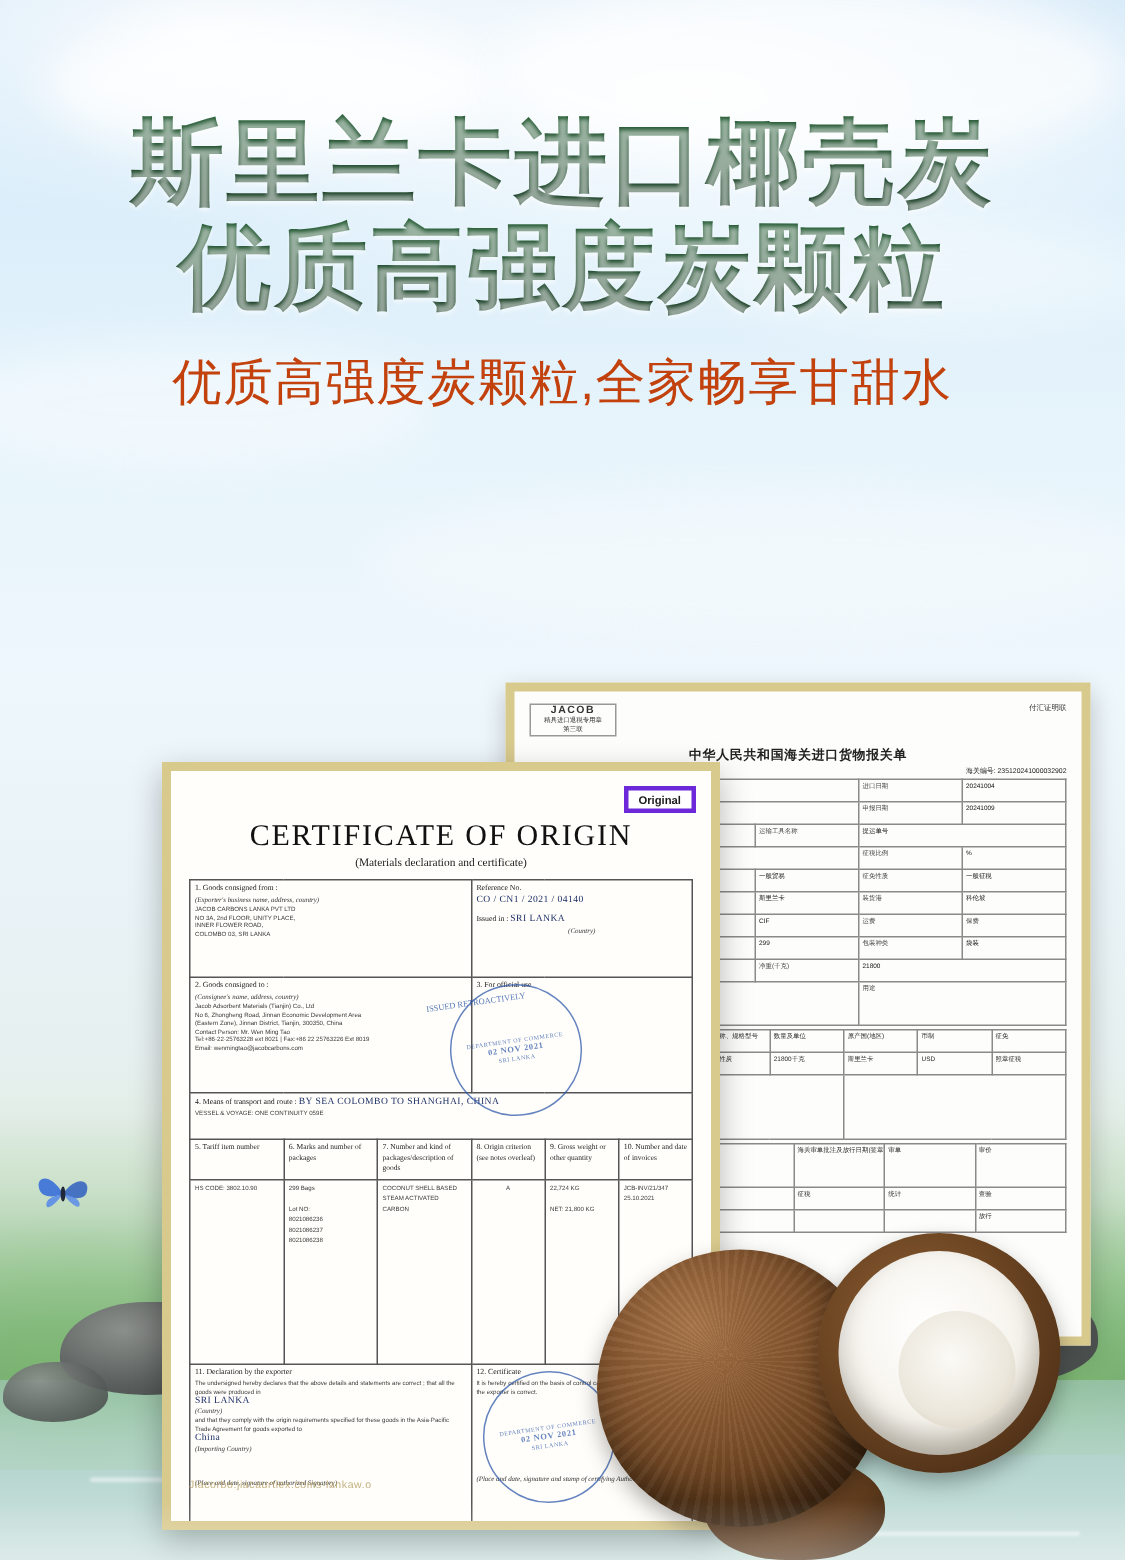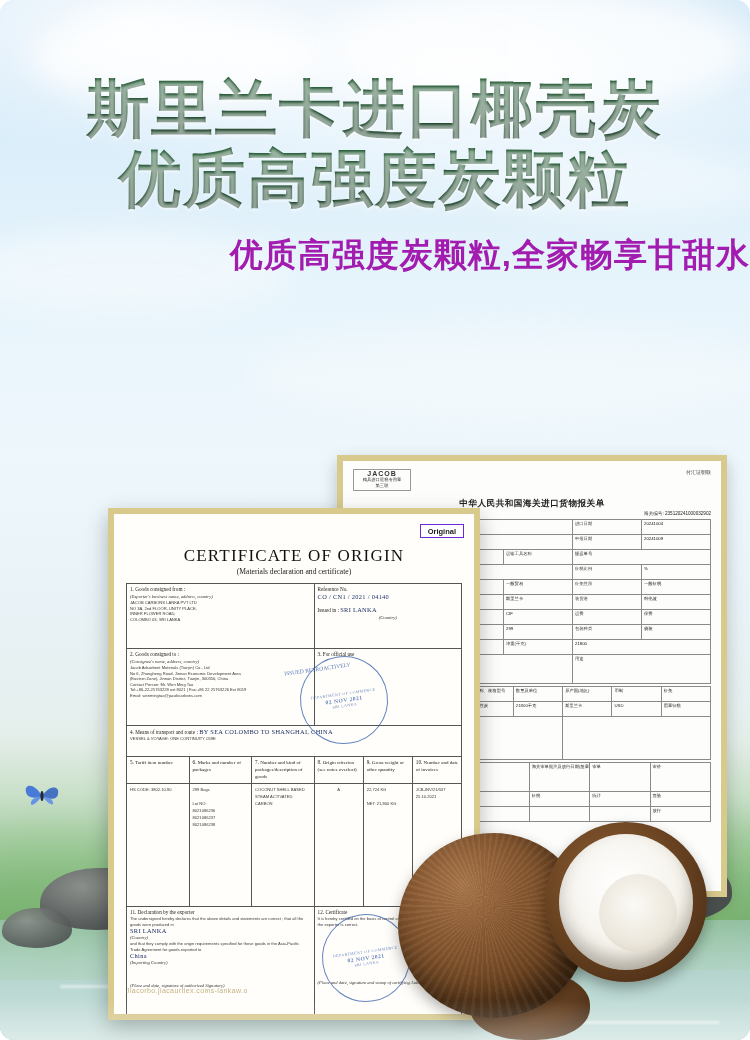--- a/index.html
+++ b/index.html
@@ -13,21 +13,20 @@
     overflow: hidden;
     position: relative;
     background: #ffffff;
   }
 
   .page {
     position: relative;
     width: 750px;
     height: 1040px;
     overflow: hidden;
-    border-radius: 14px;
   }
 
   
   .sky {
     position: absolute;
     left: 0; top: 0;
     width: 750px; height: 1040px;
     background:
       radial-gradient(ellipse 700px 260px at 62% 6%, rgba(255,255,255,0.95) 0%, rgba(255,255,255,0.0) 62%),
       radial-gradient(ellipse 520px 200px at 18% 2%, rgba(255,255,255,0.85) 0%, rgba(255,255,255,0.0) 65%),
@@ -111,23 +110,22 @@
     -webkit-background-clip: text;
     background-clip: text;
     -webkit-text-fill-color: transparent;
     text-shadow: 0 2px 3px rgba(255,255,255,0.55);
   }
   .sub-line {
     margin-top: 20px;
     font-size: 33px;
     line-height: 42px;
     letter-spacing: 1px;
-    color: #a21caf;
-    font-weight: bold;
-    text-align: right;
+    color: #c2410c;
+    font-weight: normal;
   }
 
   
   .docs {
     position: absolute;
     left: 0; top: 455px;
     width: 706px; height: 580px;
   }
 
   
@@ -222,30 +220,30 @@
   .coo-inner {
     position: absolute;
     inset: 0;
     background: #fffefa;
     padding: 10px 12px;
     color: #1a1a1a;
   }
   .coo-original {
     position: absolute;
     right: 10px; top: 10px;
-    border: 1px solid #6d28d9;
+    border: 3px solid #6d28d9;
     font-size: 7.5px;
     font-weight: bold;
     padding: 1.5px 7px;
     background: #fff;
   }
   .coo-title {
     text-align: center;
     font-family: "Liberation Serif", serif;
-    font-size: 17px;
+    font-size: 20px;
     letter-spacing: 1.2px;
     margin-top: 22px;
     color: #111;
   }
   .coo-sub1 {
     text-align: center;
     font-family: "Liberation Serif", serif;
     font-size: 8.6px;
     font-weight: bold;
     margin-top: 3px;

